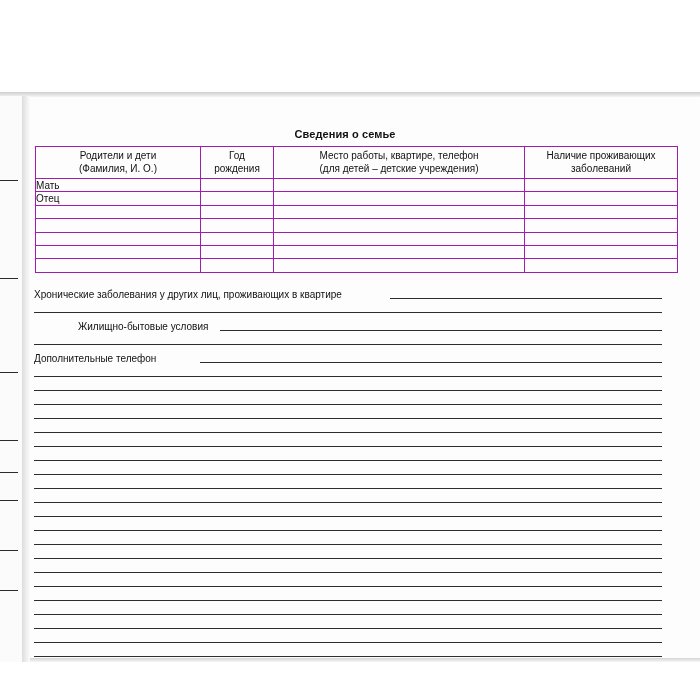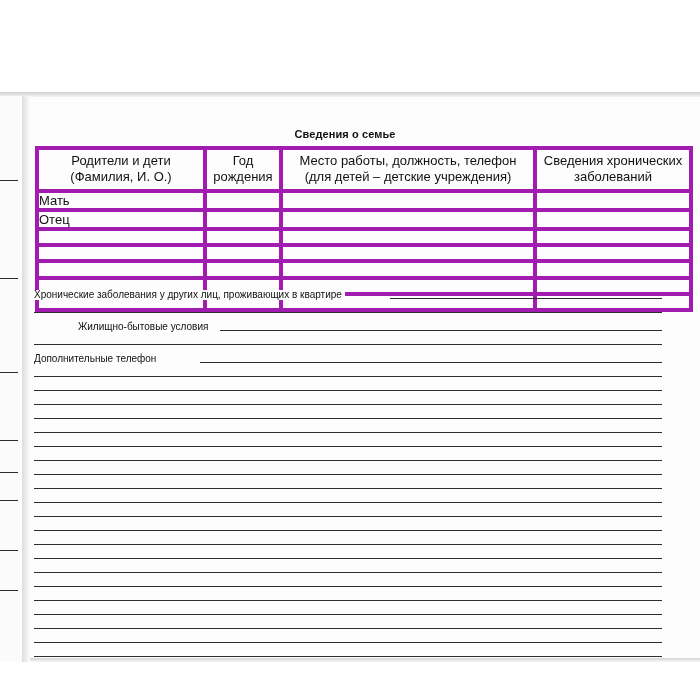--- a/index.html
+++ b/index.html
@@ -115,23 +115,23 @@
   table.family {
     position: absolute;
     left: 5px;
     top: 50px;
     width: 622px;
     border-collapse: collapse;
     table-layout: fixed;
   }
   table.family th,
   table.family td {
-    border: 4px solid #a21caf;
+    border: 1px solid #a21caf;
     padding: 0;
-    font-size: 13px;
+    font-size: 10px;
     color: #111;
     vertical-align: middle;
   }
   table.family th {
     text-align: center;
     font-weight: normal;
     line-height: 1.25;
     padding: 3px 2px;
   }
   table.family td {
@@ -204,25 +204,25 @@
         <tr>
           <th class="col-a">
             <div>Родители и дети</div>
             <div>(Фамилия, И. О.)</div>
           </th>
           <th class="col-b">
             <div>Год</div>
             <div>рождения</div>
           </th>
           <th class="col-c">
-            <div>Место работы, должность, телефон</div>
+            <div>Место работы, квартире, телефон</div>
             <div>(для детей – детские учреждения)</div>
           </th>
           <th class="col-d">
-            <div>Сведения хронических</div>
+            <div>Наличие проживающих</div>
             <div>заболеваний</div>
           </th>
         </tr>
       </thead>
       <tbody>
         <tr>
           <td class="lbl">Мать</td>
           <td></td>
           <td></td>
           <td></td>

